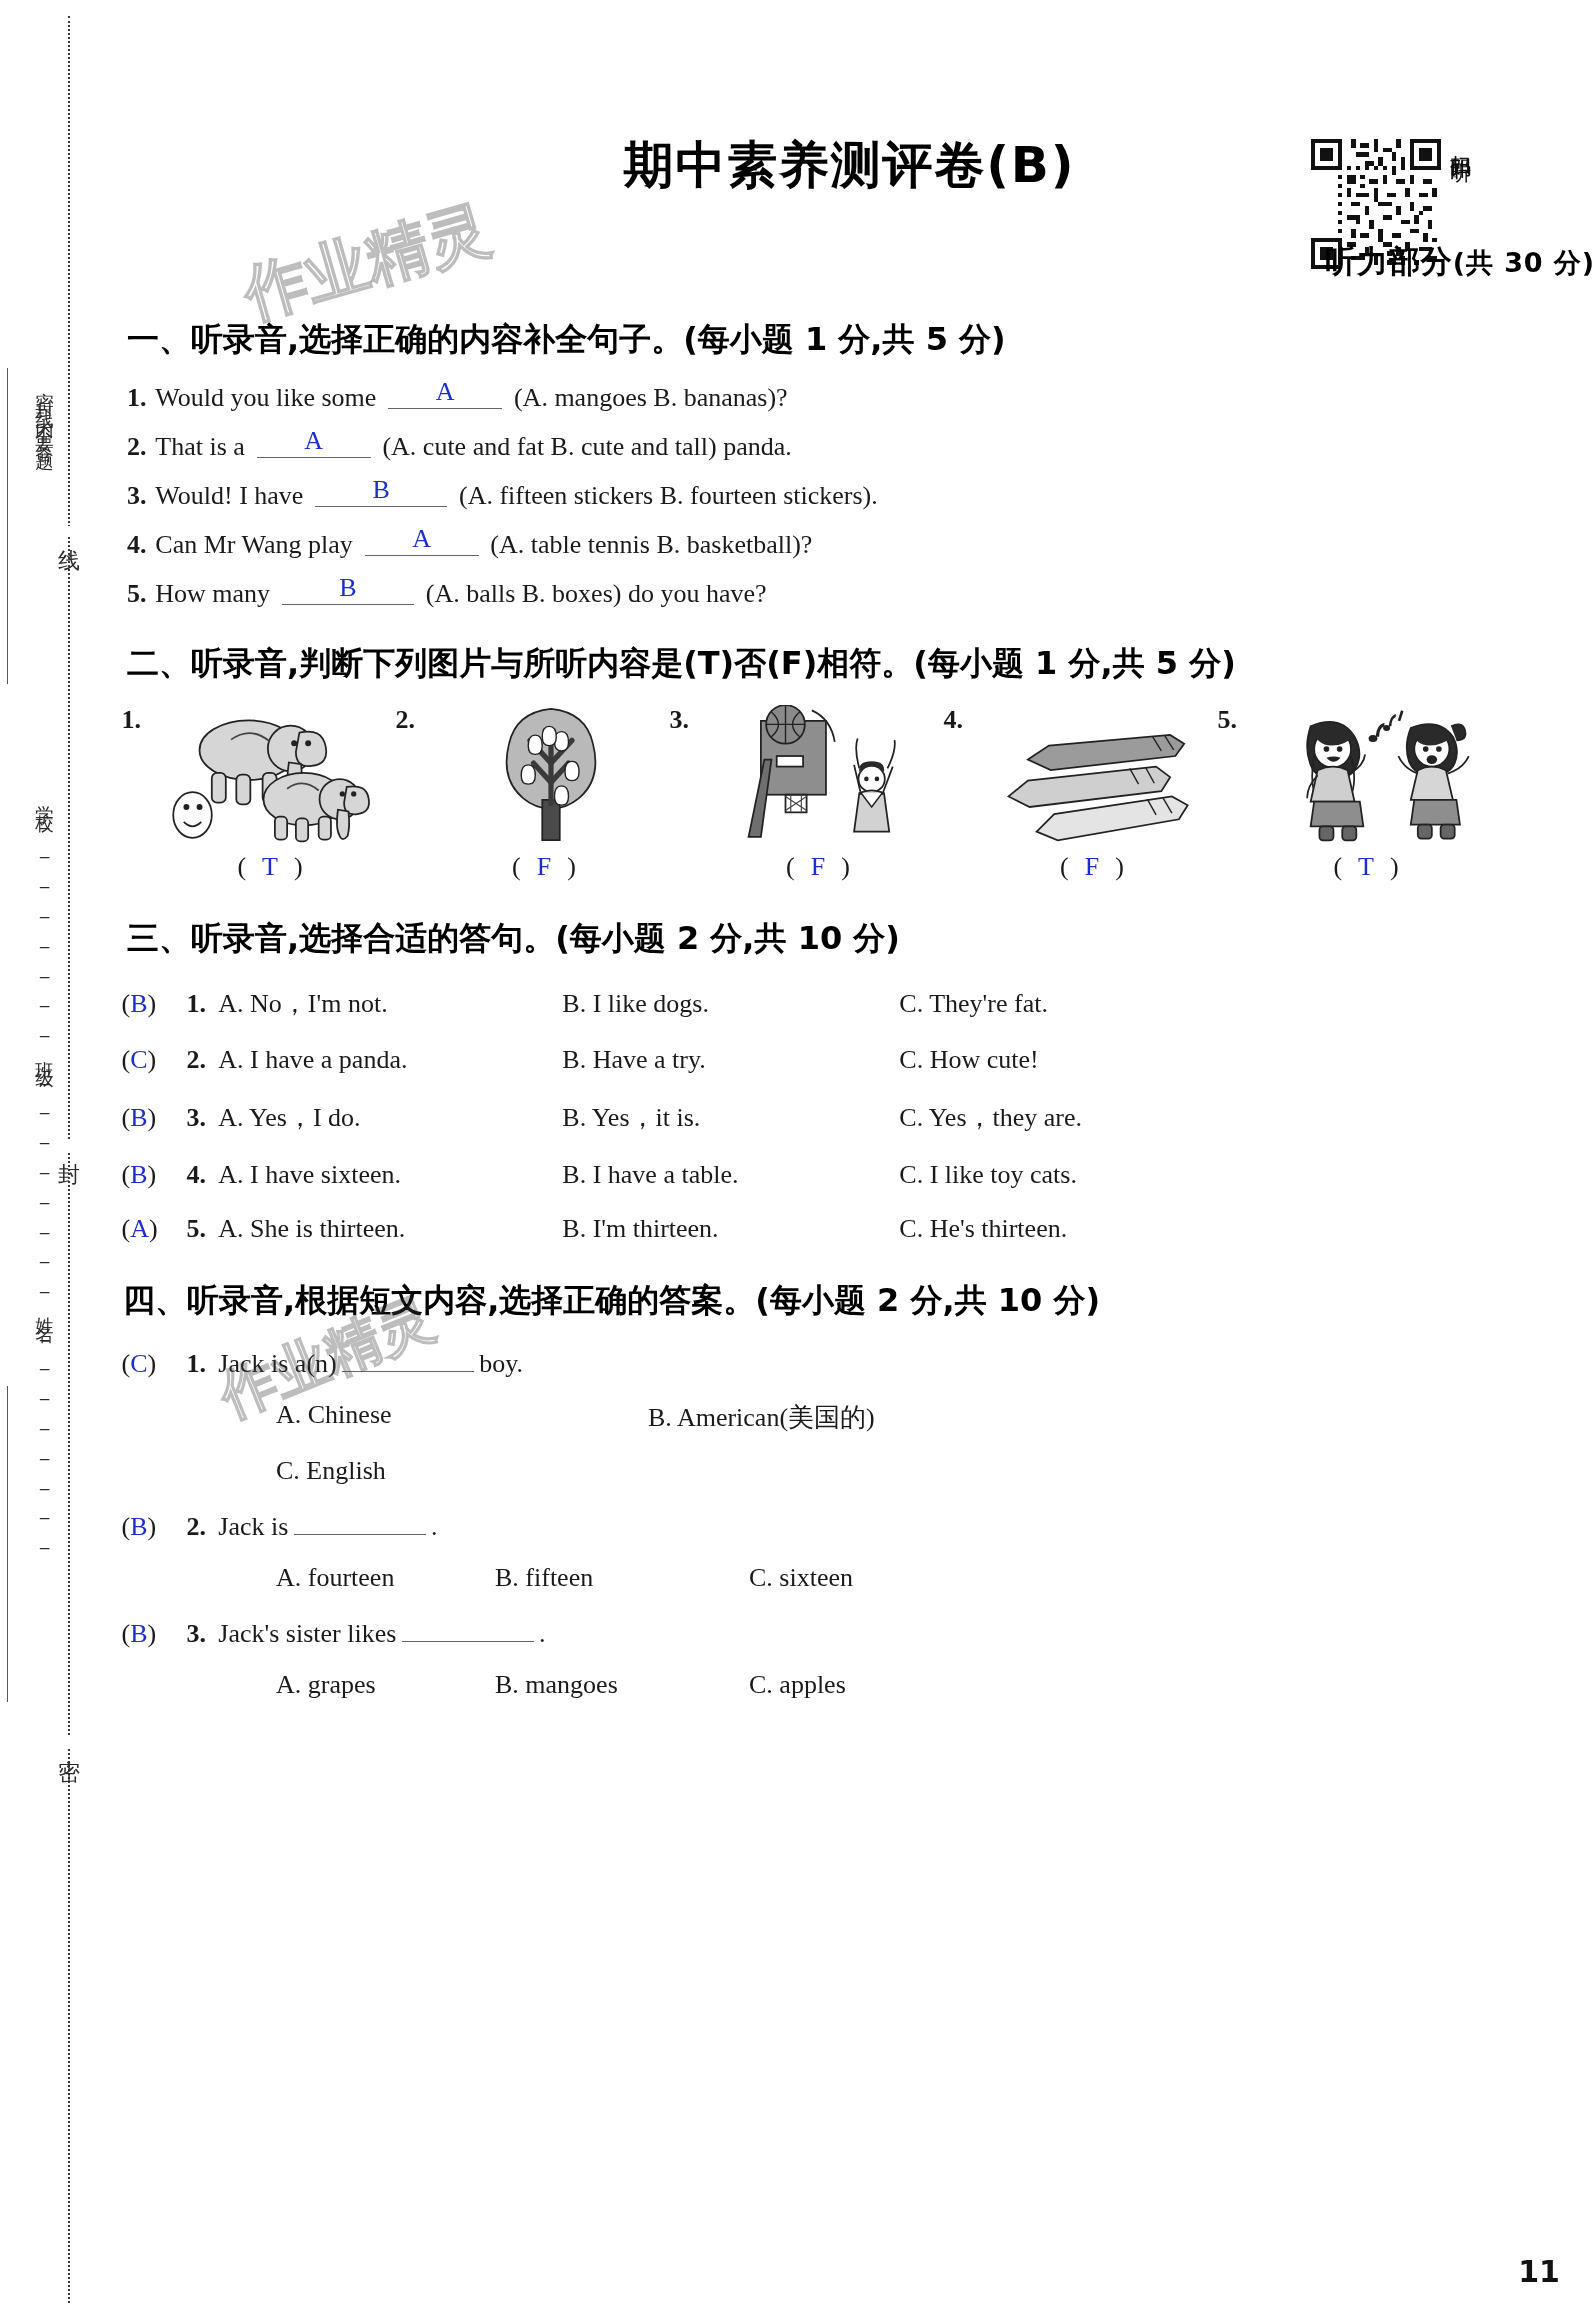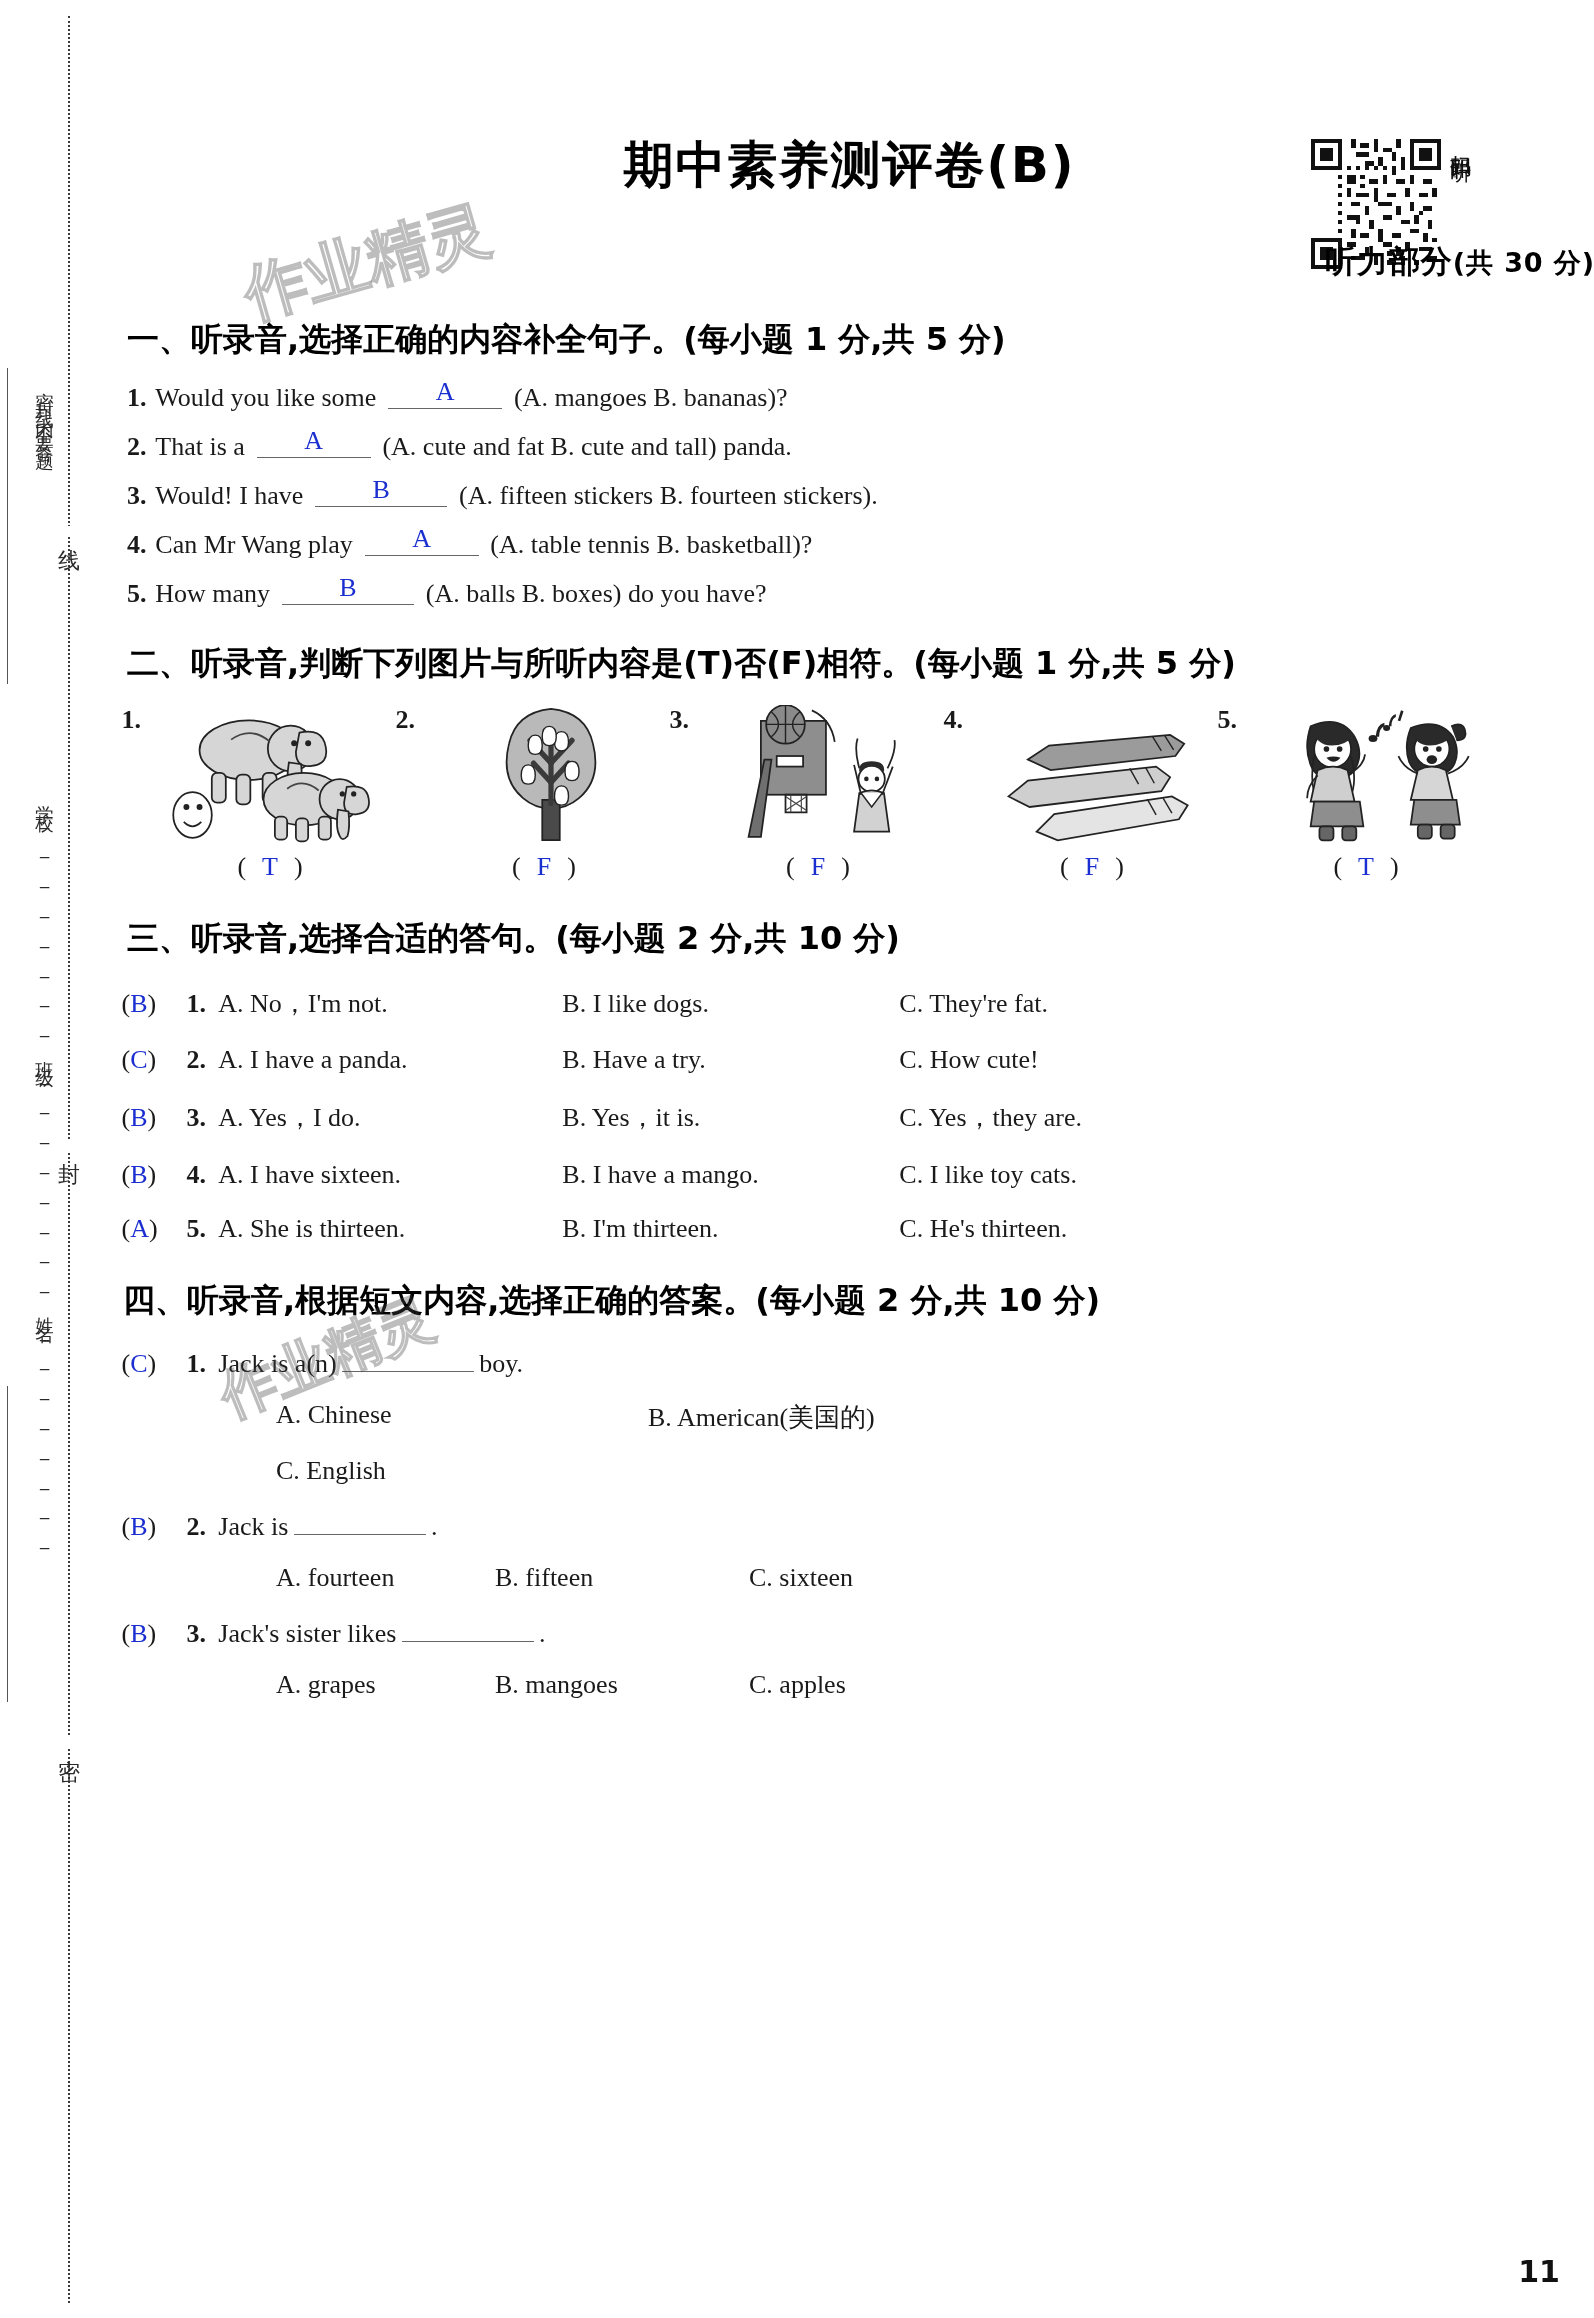--- a/index.html
+++ b/index.html
@@ -510,21 +510,21 @@
       <span class="box">(<span class="hand">B</span>)</span>
       <span class="qn">3.</span>
       <span class="opt o1">A. Yes，I do.</span>
       <span class="opt o2">B. Yes，it is.</span>
       <span class="opt o3">C. Yes，they are.</span>
     </div>
     <div class="crow">
       <span class="box">(<span class="hand">B</span>)</span>
       <span class="qn">4.</span>
       <span class="opt o1">A. I have sixteen.</span>
-      <span class="opt o2">B. I have a mango.</span>
+      <span class="opt o2">B. I have a table.</span>
       <span class="opt o3">C. I like toy cats.</span>
     </div>
     <div class="crow">
       <span class="box">(<span class="hand">A</span>)</span>
       <span class="qn">5.</span>
       <span class="opt o1">A. She is thirteen.</span>
       <span class="opt o2">B. I'm thirteen.</span>
       <span class="opt o3">C. He's thirteen.</span>
     </div>
 

